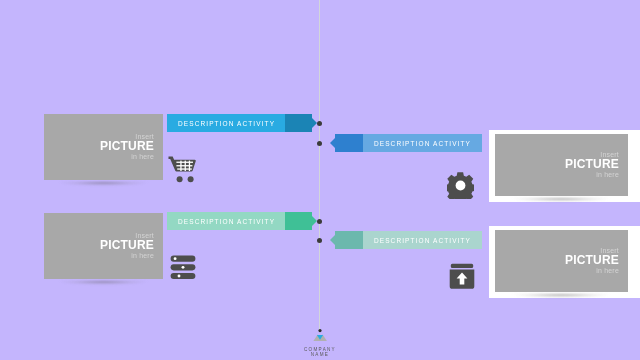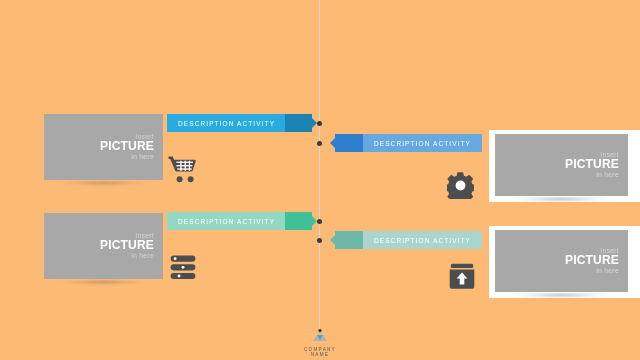--- a/index.html
+++ b/index.html
@@ -1,17 +1,17 @@
 <!DOCTYPE html>
 <html><head>
 <meta charset="utf-8">
 <style>
   html,body{margin:0;padding:0;}
   body{width:640px;height:360px;background:#ffffff;font-family:"Liberation Sans",sans-serif;overflow:hidden;position:relative;}
-  .slide{position:absolute;inset:0;background:#fdba74;}
+  .slide{position:absolute;inset:0;background:#c4b5fd;}
 
   
   .timeline-line{position:absolute;left:319px;top:0;width:1px;height:330px;background:#d2d6d9;}
   .tl-dot{position:absolute;width:5px;height:5px;border-radius:50%;background:#3b3b3b;left:316.5px;}
 
   
   .pic-wrap{position:absolute;}
   .pic-box{background:#a8a8a8;position:relative;width:100%;height:100%;}
   .pic-text{position:absolute;right:9px;top:50%;transform:translateY(-50%);
             text-align:right;color:#ffffff;line-height:1.05;}

